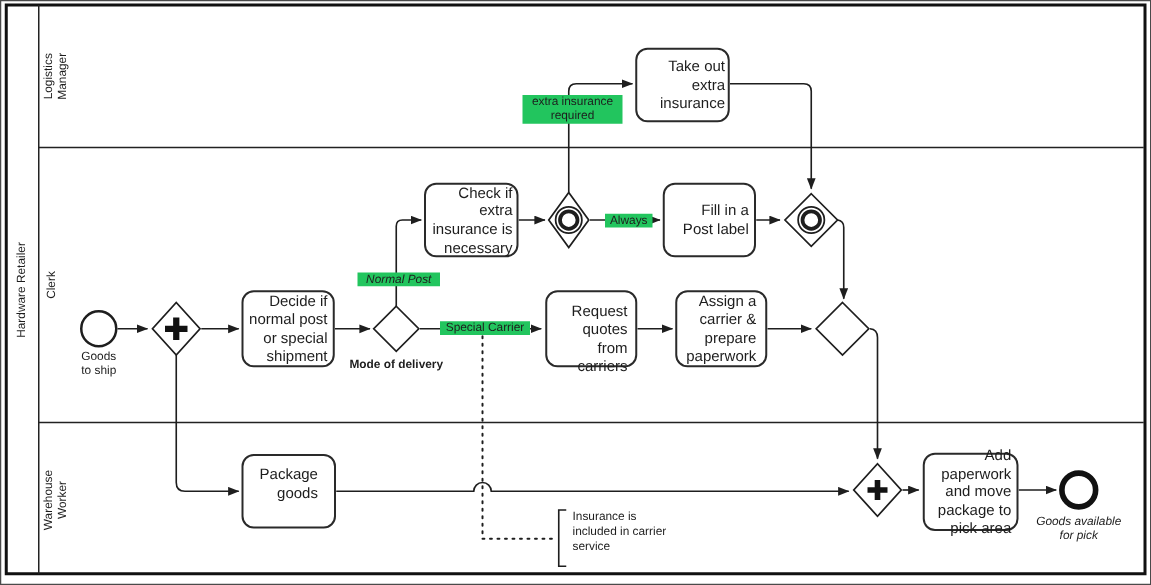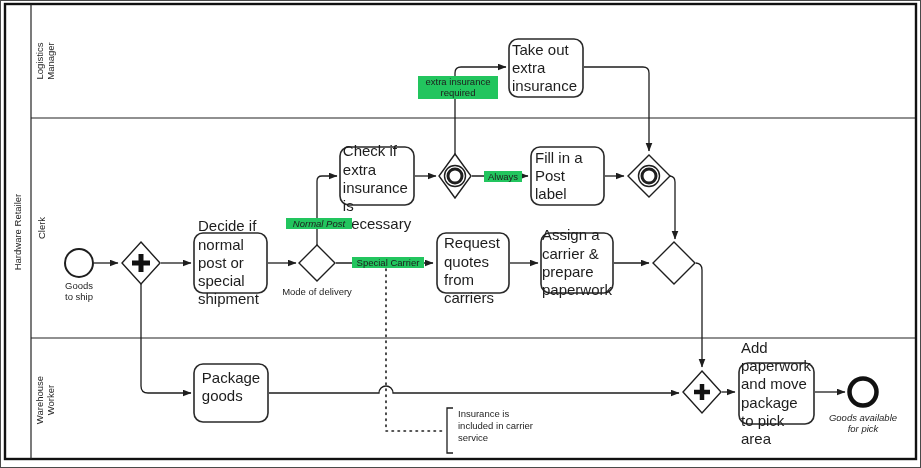--- a/index.html
+++ b/index.html
@@ -5,21 +5,21 @@
   html,body{margin:0;padding:0;background:#fff;}
   .stage{
     position:relative;width:921px;height:468px;background:#ffffff;
     border:1px solid #4a4a4a;box-sizing:border-box;overflow:hidden;
     font-family:"Liberation Sans",sans-serif;color:#1d1d1d;
   }
   .stage svg{position:absolute;left:0;top:0;}
   .lbl{position:absolute;font-size:9.5px;line-height:1.2;text-align:center;}
   .task-lbl{
     position:absolute;display:flex;align-items:center;justify-content:center;
-    text-align:left;font-size:15px;line-height:1.22;
+    text-align:right;font-size:12px;line-height:1.22;
   }
   .flow-lbl{background:#22c55e;padding:0 1px;}
   .vlabel{
     position:absolute;font-size:9.5px;line-height:1.2;text-align:center;
     transform:translate(-50%,-50%) rotate(-90deg);
   }
   .note{position:absolute;font-size:9.5px;line-height:1.25;text-align:left;}
 </style>
 </head>
 <body>
@@ -91,31 +91,31 @@
       <rect x="738" y="362" width="75" height="61" rx="9"></rect>
     </g>
   </svg>
 
   <div class="vlabel" style="left:17px;top:231px;white-space:nowrap;">Hardware Retailer</div>
   <div class="vlabel" style="left:44px;top:60px;width:48px;">Logistics Manager</div>
   <div class="vlabel" style="left:41px;top:227px;white-space:nowrap;">Clerk</div>
   <div class="vlabel" style="left:44px;top:399px;width:52px;">Warehouse Worker</div>
 
   <div class="task-lbl" style="left:511px;top:38px;width:68px;height:58px;">Take out extra insurance</div>
-  <div class="task-lbl" style="left:343px;top:146px;width:66px;height:58px;margin-top:12px;">Check if extra insurance is necessary</div>
+  <div class="task-lbl" style="left:343px;top:146px;width:66px;height:58px;">Check if extra insurance is necessary</div>
   <div class="task-lbl" style="left:534px;top:146px;width:64px;height:58px;">Fill in a Post label</div>
   <div class="task-lbl" style="left:197px;top:232px;width:64px;height:60px;">Decide if normal post or special shipment</div>
   <div class="task-lbl" style="left:443px;top:232px;width:58px;height:76px;">Request quotes from carriers</div>
   <div class="task-lbl" style="left:551px;top:232px;width:50px;height:60px;">Assign a carrier &amp; prepare paperwork</div>
   <div class="task-lbl" style="left:207px;top:363px;width:46px;height:46px;">Package goods</div>
   <div class="task-lbl" style="left:742px;top:362px;width:66px;height:61px;">Add paperwork and move package to pick area</div>
 
   <div class="lbl" style="left:61px;top:279px;width:34px;">Goods to ship</div>
   <div class="lbl" style="left:826px;top:411px;width:72px;font-style:italic;">Goods available for pick</div>
   <div class="lbl flow-lbl" style="left:285px;top:217px;width:64px;font-style:italic;">Normal Post</div>
   <div class="lbl flow-lbl" style="left:351px;top:256px;width:70px;">Special Carrier</div>
   <div class="lbl flow-lbl" style="left:483px;top:170px;width:36px;">Always</div>
   <div class="lbl flow-lbl" style="left:417px;top:75px;width:78px;">extra insurance required</div>
-  <div class="lbl" style="left:271px;top:285px;width:90px;white-space:nowrap;">Mode of delivery</div>
+  <div class="lbl" style="left:271px;top:285px;width:90px;white-space:nowrap;font-weight:bold;">Mode of delivery</div>
 
   <div class="note" style="left:457px;top:407px;width:82px;">Insurance is included in carrier service</div>
 
 </div>
 
 </body></html>

